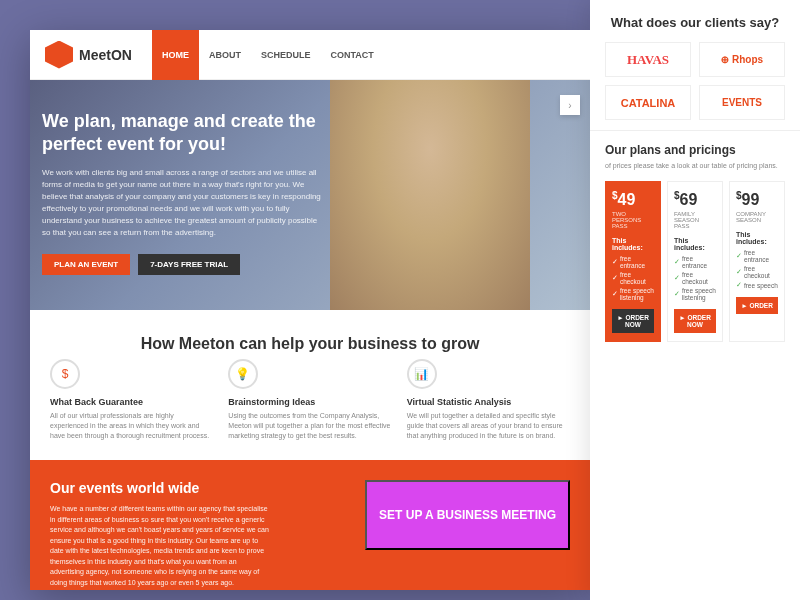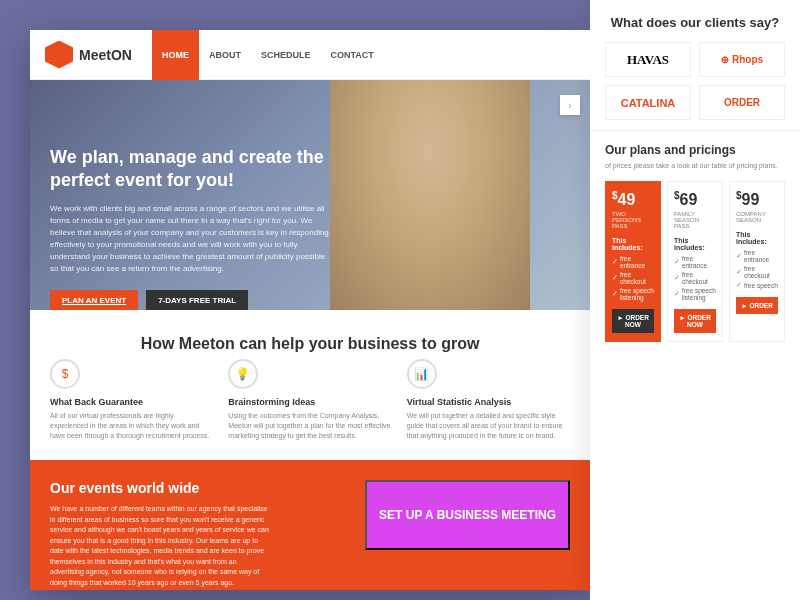--- a/index.html
+++ b/index.html
@@ -82,25 +82,24 @@
       z-index: 1;
       overflow: hidden;
     }
     .hero-person-face {
       width: 100%;
       height: 100%;
       background: radial-gradient(ellipse at 50% 30%, #d4b896 0%, #c4a87a 40%, #a08060 100%);
     }
     .hero-content {
       position: absolute;
-      left: 20px;
+      left: 12px;
       top: 30px;
       width: 280px;
       z-index: 2;
-      margin-top: 36px;
     }
     .hero-title {
       font-size: 18px;
       font-weight: bold;
       color: #fff;
       line-height: 1.3;
       margin-bottom: 10px;
     }
     .hero-desc {
       font-size: 8px;
@@ -111,21 +110,20 @@
     .hero-buttons { display: flex; gap: 8px; }
     .btn-primary {
       background: #e84b1e;
       color: #fff;
       padding: 6px 12px;
       font-size: 8px;
       font-weight: bold;
       cursor: pointer;
       border: none;
       text-transform: uppercase;
-      text-decoration: underline;
     }
     .btn-secondary {
       background: #333;
       color: #fff;
       padding: 6px 12px;
       font-size: 8px;
       font-weight: bold;
       cursor: pointer;
       border: none;
       text-transform: uppercase;
@@ -220,21 +218,21 @@
     .client-logo {
       height: 35px;
       border: 1px solid #eee;
       display: flex;
       align-items: center;
       justify-content: center;
       font-size: 10px;
       font-weight: bold;
       color: #555;
     }
-    .client-logo.havas { color: #000000; font-family: serif; font-size: 13px; }
+    .client-logo.havas { color: #ef4444; font-family: serif; font-size: 13px; }
     .client-logo.rhops { color: #e84b1e; font-size: 10px; }
     .client-logo.catalina { color: #e84b1e; font-size: 11px; font-weight: bold; }
     .client-logo.mediac { color: #e84b1e; font-size: 10px; }
 
     .chevron-right {
       position: absolute;
       right: 220px;
       top: 95px;
       width: 20px;
       height: 20px;
@@ -397,21 +395,21 @@
 <div class="chevron-right">›</div>
 
 <div class="right-panel">
 
   <div class="clients-section">
     <div class="clients-title">What does our clients say?</div>
     <div class="clients-grid">
       <div class="client-logo havas">HAVAS</div>
       <div class="client-logo rhops">⊕ Rhops</div>
       <div class="client-logo catalina">CATALINA</div>
-      <div class="client-logo mediac">ORDER</div>
+      <div class="client-logo mediac">EVENTS</div>
     </div>
   </div>
 
   <div class="pricing-section">
     <div class="pricing-title">Our plans and pricings</div>
     <div class="pricing-desc">of prices please take a look at our table of pricing plans.</div>
     <div class="pricing-cards">
 
       <div class="pricing-card featured">
         <div class="price-amount">

